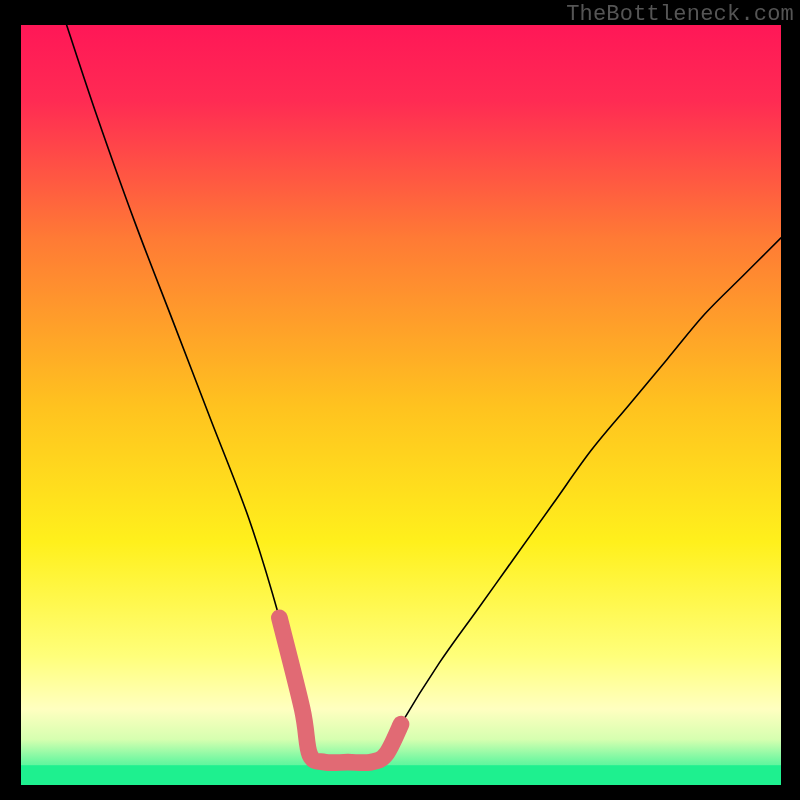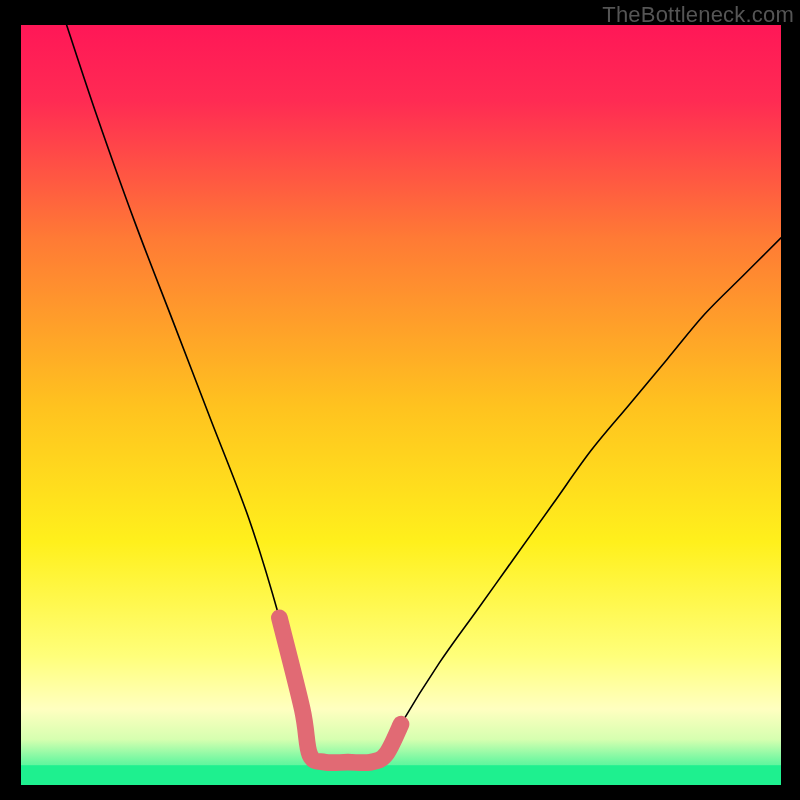--- a/index.html
+++ b/index.html
@@ -8,20 +8,21 @@
     width: 800px;
     height: 800px;
     overflow: hidden;
     background: #000;
     font-family: Arial, Helvetica, sans-serif;
   }
   .frame {
     position: absolute;
     inset: 0;
     background: #000;
+    font-family: Liberation Mono, monospace;
   }
   .plot-wrap {
     position: absolute;
     left: 21px;
     top: 25px;
     width: 760px;
     height: 760px;
   }
   .plot {
     display: block;

